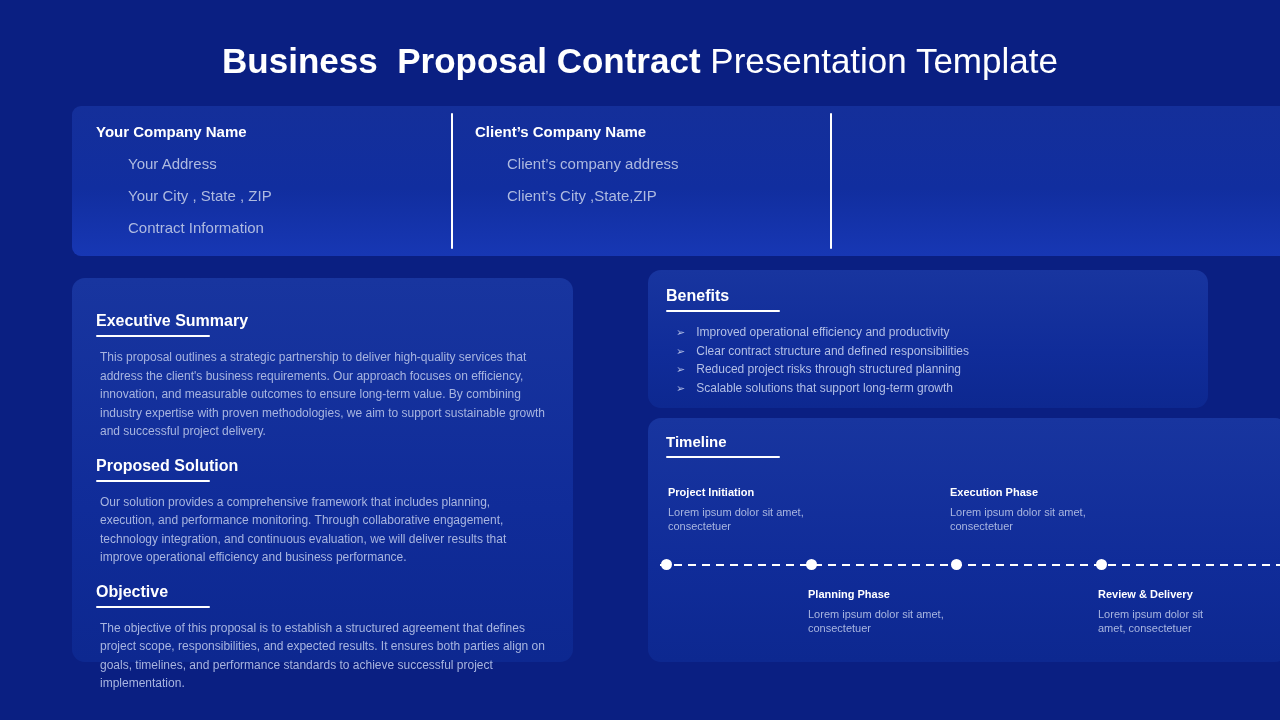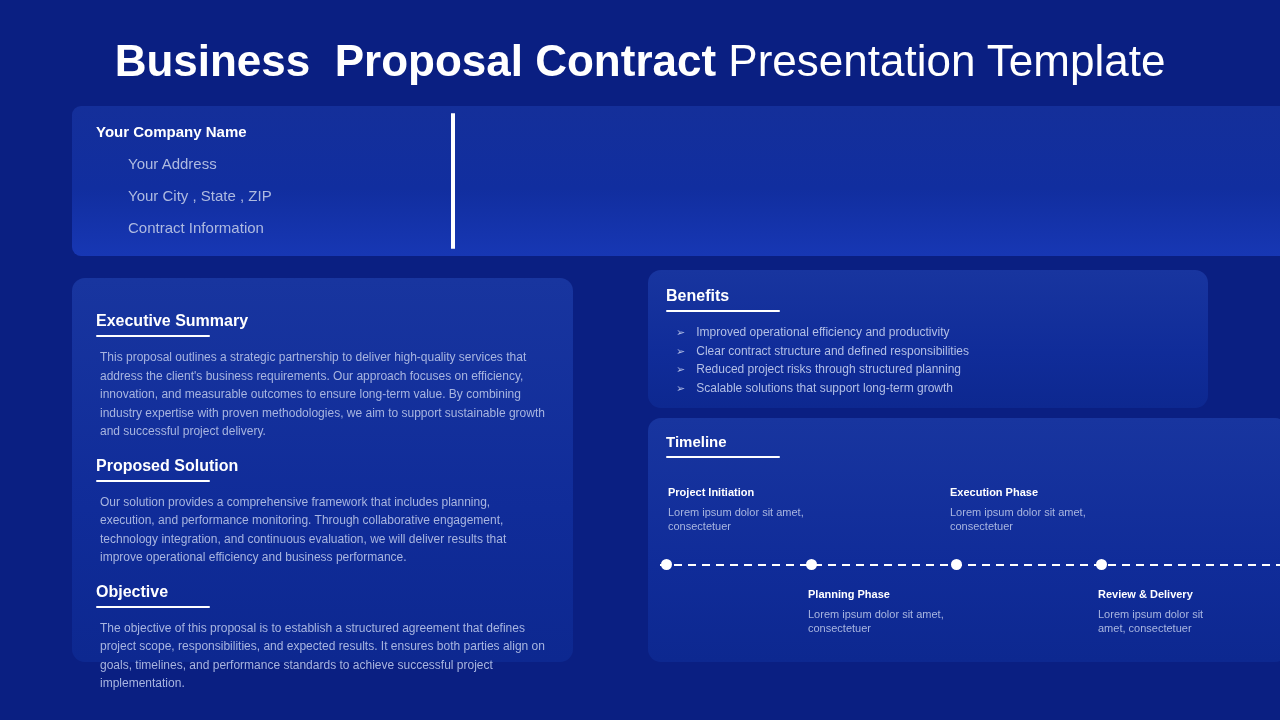--- a/index.html
+++ b/index.html
@@ -5,21 +5,21 @@
   html,body{margin:0;padding:0;background:#06135c;}
   .stage{
     position:relative;width:1280px;height:720px;overflow:hidden;
     background:#0a1f82;
     font-family:"Liberation Sans", sans-serif;
     -webkit-font-smoothing:antialiased;
   }
   
   .title{
     position:absolute;top:40px;left:0;width:100%;
-    text-align:center;color:#ffffff;font-size:44px;margin:0;line-height:42px;
+    text-align:center;color:#ffffff;font-size:35px;margin:0;line-height:42px;
   }
   .title-bold{font-weight:700;white-space:pre;}
   .title-light{font-weight:400;}
   
   .infobar{
     position:absolute;left:72px;top:106px;width:1228px;height:150px;
     border-radius:9px;display:flex;box-sizing:border-box;
     background:linear-gradient(180deg,#142f9a 0%,#112e9f 55%,#1737b4 100%);
   }
   .info-col{box-sizing:border-box;padding:17px 10px 0 24px;}
@@ -76,20 +76,25 @@
   </h1>
 
   <section class="infobar">
     <div class="info-col c0">
       <div class="info-heading">Your Company Name</div>
       <div class="info-line">Your Address</div>
       <div class="info-line">Your City , State , ZIP</div>
       <div class="info-line">Contract Information</div>
     </div>
     <div class="vdiv"></div>
+    <div class="info-col c1">
+      <div class="info-heading">Client’s Company Name</div>
+      <div class="info-line">Client’s company address</div>
+      <div class="info-line">Client’s City ,State,ZIP</div>
+    </div>
     <div class="vdiv"></div>
   </section>
 
   <section class="panel left-panel">
     <div>
       <div class="section-heading">Executive Summary</div>
       <div class="heading-underline"></div>
       <p class="body-text">This proposal outlines a strategic partnership to deliver high-quality services that address the client's business requirements. Our approach focuses on efficiency, innovation, and measurable outcomes to ensure long-term value. By combining industry expertise with proven methodologies, we aim to support sustainable growth and successful project delivery.</p>
     </div>
     <div>

